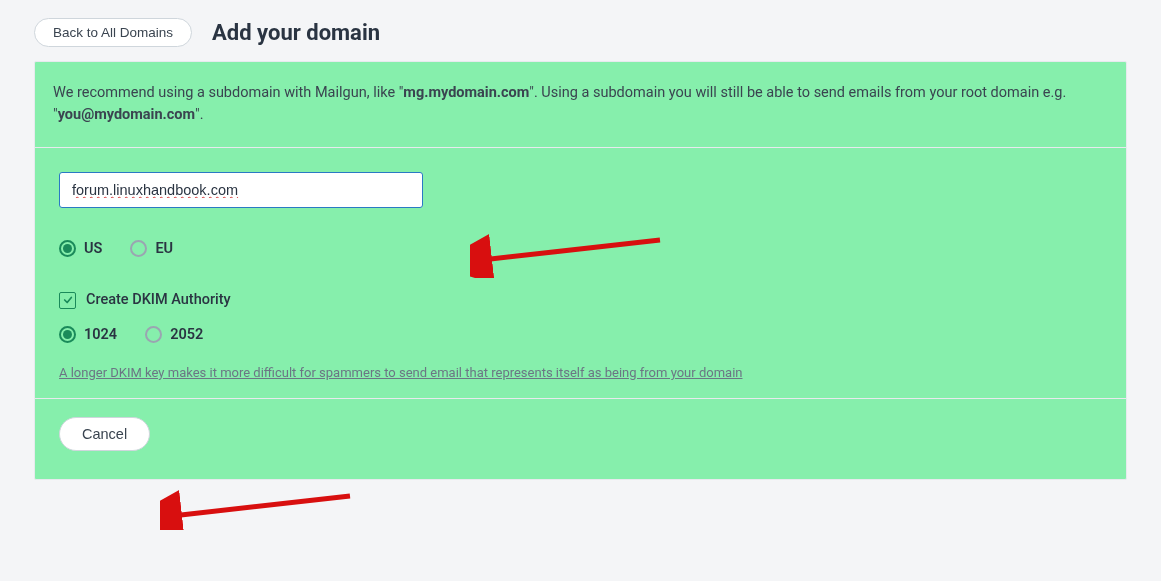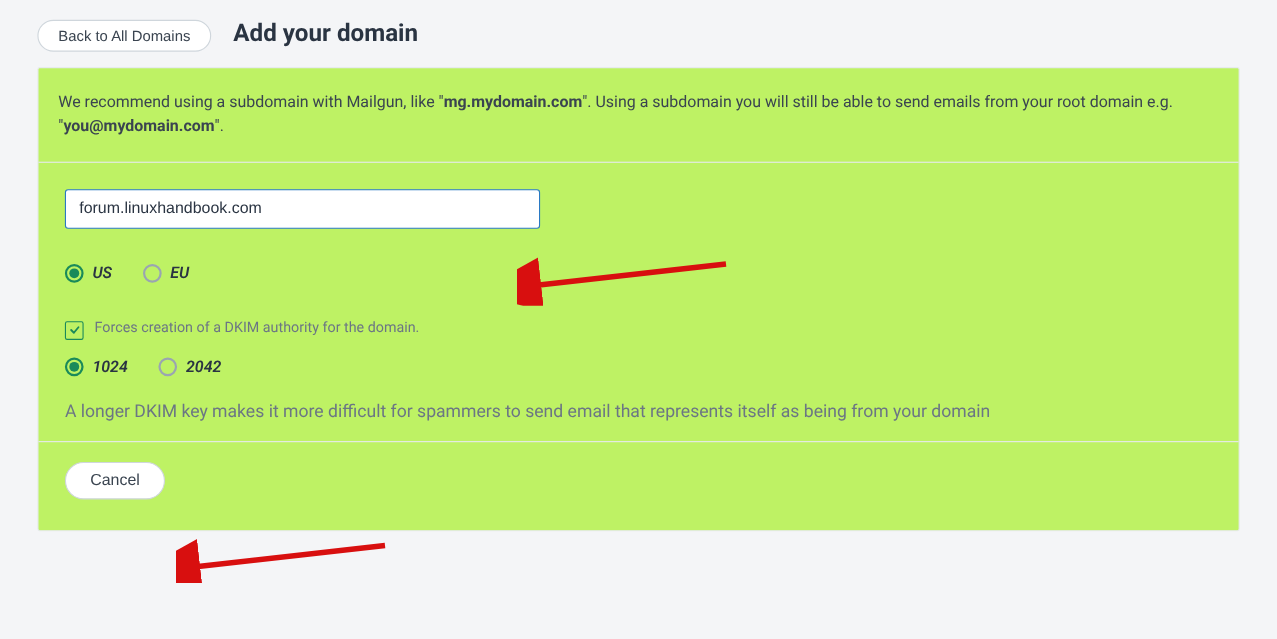--- a/index.html
+++ b/index.html
@@ -6,39 +6,40 @@
     body {
       font-family: -apple-system, BlinkMacSystemFont, "Segoe UI", Roboto, Helvetica, Arial, sans-serif;
       background: #f4f5f7;
       width: 1161px;
       height: 581px;
       position: relative;
       overflow: hidden;
     }
     .header-row {
       display: flex;
+      align-items: center;
       padding: 18px 34px 14px 34px;
       gap: 20px;
     }
     .back-btn {
       border: 1px solid #cfd6dc;
       background: #fff;
       border-radius: 18px;
       padding: 6px 18px;
       font-size: 13.5px;
       color: #3a4450;
       cursor: pointer;
     }
     .page-title {
       font-size: 22px;
       color: #2a3442;
       font-weight: 700;
     }
     .card {
-      background: #bef264;
+      background: #86efac;
       margin: 0 34px;
       border: 1px solid #e7eaee;
       border-radius: 2px;
     }
     .intro {
       padding: 20px 18px 20px 18px;
       border-bottom: 1px solid #e7eaee;
       color: #3a4450;
       font-size: 14.5px;
       line-height: 1.55;
@@ -49,28 +50,29 @@
       padding: 24px 24px 18px 24px;
       border-bottom: 1px solid #e7eaee;
     }
     .field-label {
       font-size: 13px;
       color: #2a3442;
       font-weight: 600;
       margin-bottom: 8px;
     }
     .text-input {
-      width: 432px;
+      width: 364px;
       border: 1px solid #2a79c4;
       border-radius: 3px;
       padding: 9px 12px;
       font-size: 14.5px;
       color: #2a3442;
       outline: none;
       display: block;
+      text-decoration: underline;
       text-decoration-color: #d43a3a;
       text-decoration-style: wavy;
       text-decoration-thickness: 1px;
     }
     .radio-row {
       display: flex;
       gap: 28px;
       margin-top: 32px;
       margin-bottom: 34px;
       align-items: center;
@@ -95,21 +97,20 @@
     .radio-dot {
       width: 9px;
       height: 9px;
       background: #1a8a5a;
       border-radius: 50%;
     }
     .radio-label {
       font-size: 14.5px;
       color: #2a3442;
       font-weight: 600;
-      font-style: italic;
     }
     .check-row {
       display: flex;
       align-items: flex-start;
       gap: 10px;
       margin-bottom: 16px;
     }
     .checkbox {
       width: 17px;
       height: 17px;
@@ -129,23 +130,24 @@
       font-size: 14.5px;
       color: #2a3442;
       font-weight: 500;
       margin-bottom: 2px;
     }
     .check-text-sub {
       font-size: 13px;
       color: #6b7684;
     }
     .hint-text {
-      font-size: 16px;
+      font-size: 13px;
       color: #6b7684;
       margin-top: 22px;
+      text-decoration: underline;
     }
     .actions {
       padding: 18px 24px 28px 24px;
       display: flex;
       gap: 14px;
       align-items: center;
     }
     .btn-primary {
       background: #1a8a5a;
       background: linear-gradient(#23955f, #17804f);
@@ -201,34 +203,34 @@
       </div>
     </div>
 
     <div class="check-row">
       <div class="checkbox">
         <svg class="checkmark" viewBox="0 0 12 12">
           <path d="M2 6 L5 9 L10 3" stroke="#1a8a5a" stroke-width="2" fill="none" stroke-linecap="round" stroke-linejoin="round"></path>
         </svg>
       </div>
       <div>
-        <div class="check-text-sub">Forces creation of a DKIM authority for the domain.</div>
+        <div class="check-text-title">Create DKIM Authority</div>
       </div>
     </div>
 
     <div class="radio-row tight">
       <div class="radio-item">
         <span class="radio-circle">
             <span class="radio-dot"></span>
           </span>
         <span class="radio-label">1024</span>
       </div>
       <div class="radio-item">
         <span class="radio-circle unchecked"></span>
-        <span class="radio-label">2042</span>
+        <span class="radio-label">2052</span>
       </div>
     </div>
 
     <div class="hint-text">A longer DKIM key makes it more difficult for spammers to send email that represents itself as being from your domain</div>
   </div>
 
   <div class="actions">
     <button class="btn-ghost">Cancel</button>
   </div>
 </div>

